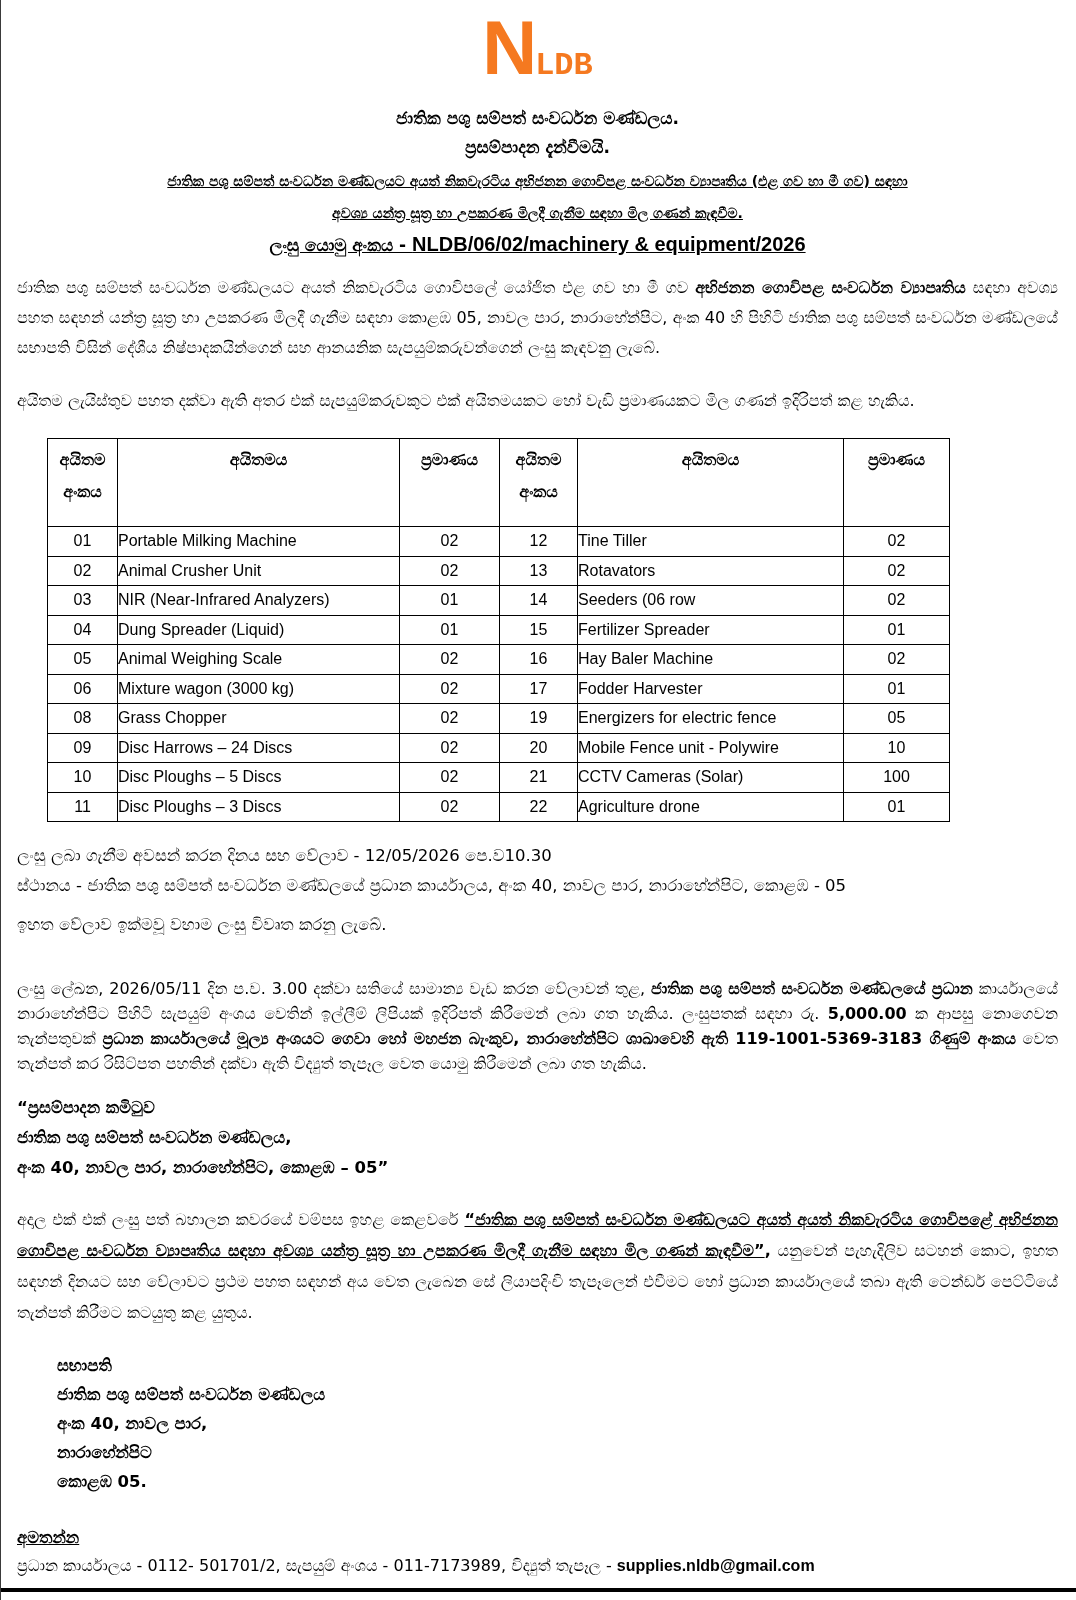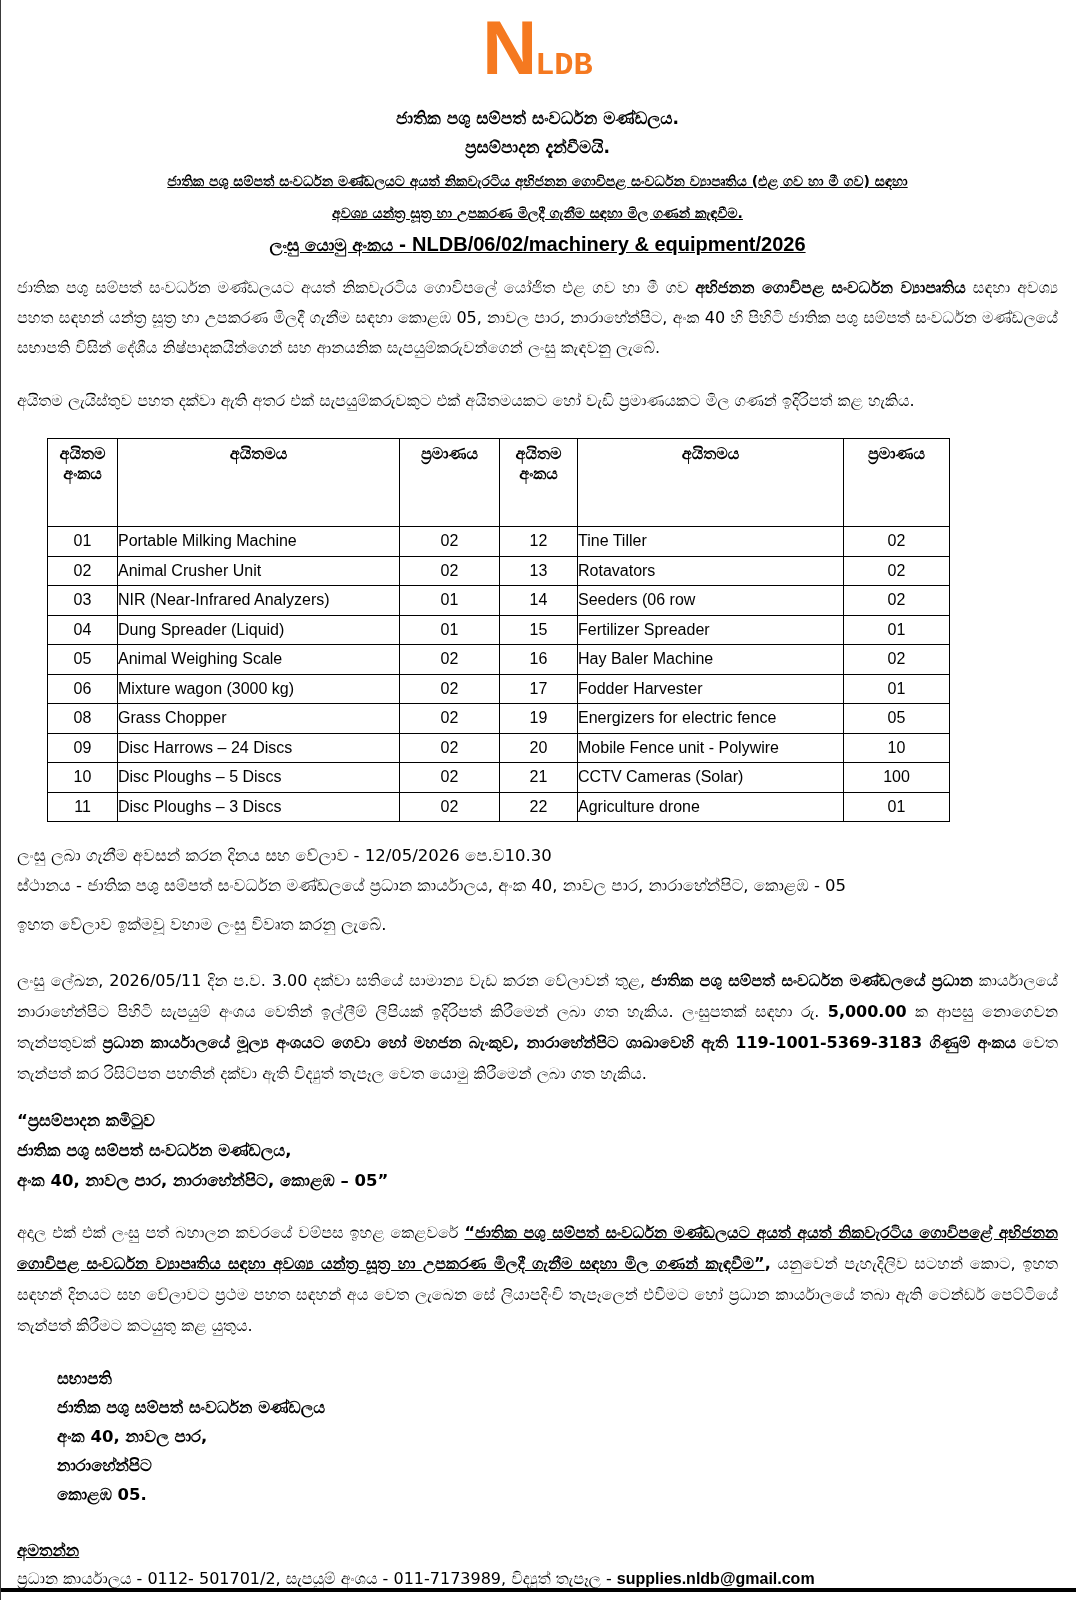--- a/index.html
+++ b/index.html
@@ -43,35 +43,35 @@
     table-layout:fixed;
   }
   table.items th,table.items td{
     border:1.5px solid #000;
     font-size:16px;
     box-sizing:border-box;
     overflow:hidden;white-space:nowrap;
   }
   table.items th{
     font-weight:bold;vertical-align:top;text-align:center;
-    height:88px;padding-top:5px;line-height:20px;white-space:pre-line;
+    height:88px;padding-top:5px;line-height:32px;white-space:pre-line;
   }
   table.items td{height:29.5px;padding:0;}
   td.c0,td.c3{text-align:center;font-family:"Liberation Sans",sans-serif;}
   td.c2,td.c5{text-align:center;font-family:"Liberation Sans",sans-serif;}
   td.c1,td.c4{text-align:left;padding-left:11px;font-family:"Liberation Sans",sans-serif;}
   col.w0{width:70px;}col.w1{width:282px;}col.w2{width:100px;}
   col.w3{width:78px;}col.w4{width:266px;}col.w5{width:106px;}
   
   .bold-line{font-size:16.5px;font-weight:normal;}
   .date-line{margin-top:24px;}
   .loc-line{margin-top:11px;}
   .open-line{margin-top:20px;}
   
-  .p3{margin-top:31px;line-height:31px;}
+  .p3{margin-top:42px;line-height:25px;}
   .committee{margin-top:17px;font-size:16.5px;font-weight:bold;line-height:30px;}
   .p4{margin-top:21px;line-height:31px;}
   .signature{margin-top:23px;margin-left:40px;font-size:16.5px;font-weight:bold;line-height:29px;}
   .contact-heading{margin-top:32px;font-size:16.5px;font-weight:bold;text-decoration:underline;}
   .contact-line{margin-top:9px;font-size:16px;}
   .contact-line .email{font-family:"Liberation Sans",sans-serif;font-weight:bold;}
   
   .footer-rule{position:absolute;left:0;right:0;bottom:8px;border-top:4.5px solid #000;}
 </style>
 </head>

